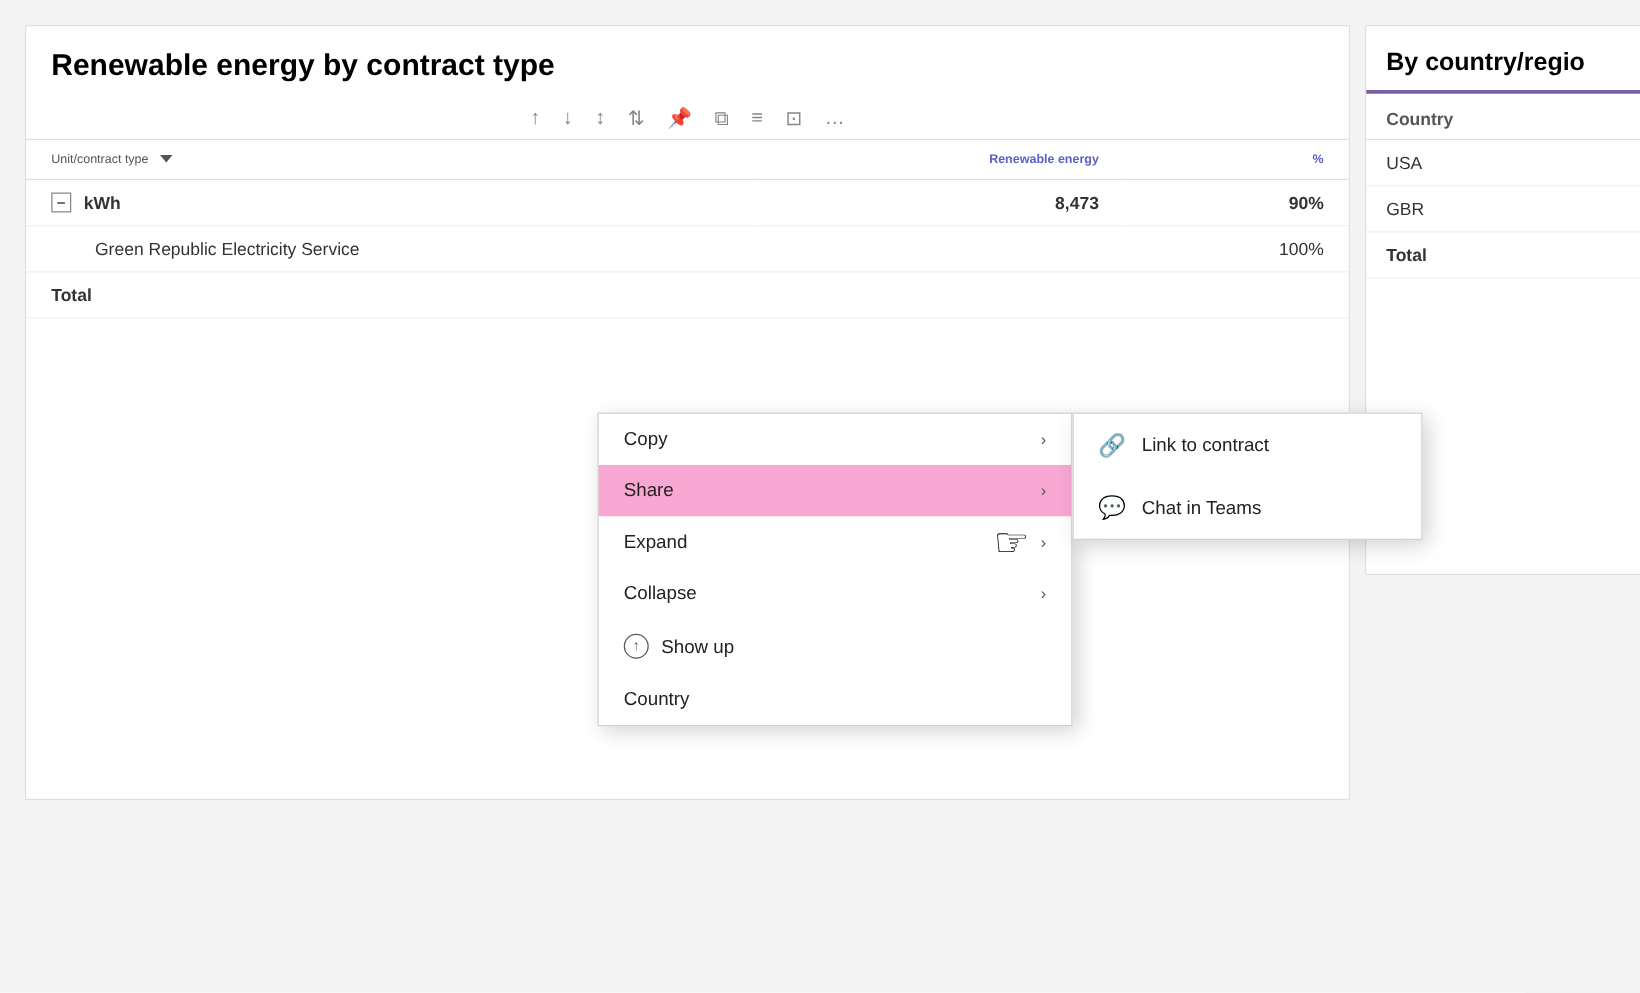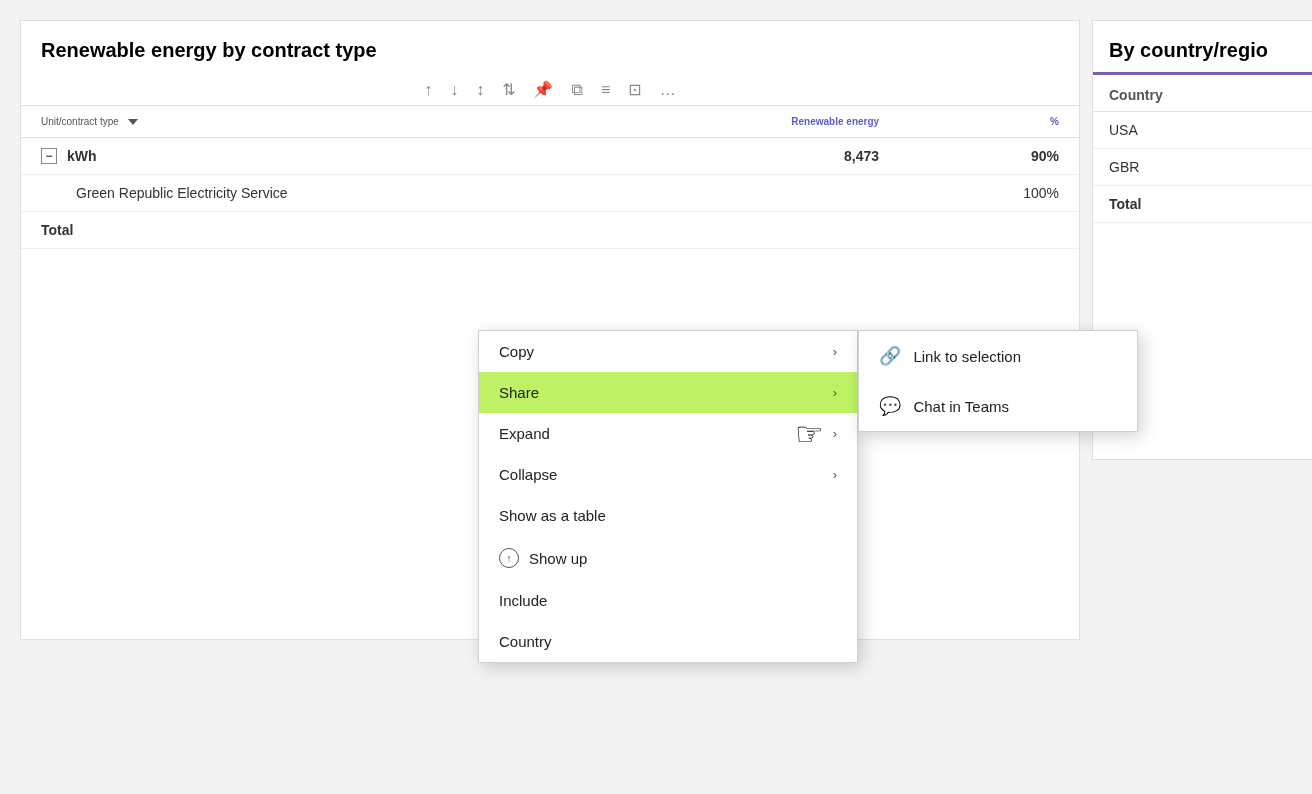--- a/index.html
+++ b/index.html
@@ -24,21 +24,21 @@
       background: #ffffff;
       width: 1060px;
       height: 620px;
       margin: 20px 0 0 20px;
       border: 1px solid #e0e0e0;
       position: relative;
       flex-shrink: 0;
     }
 
     .panel-title {
-      font-size: 20px;
+      font-size: 24px;
       font-weight: 600;
       color: #000;
       padding: 18px 20px 12px 20px;
     }
 
     
     .toolbar {
       display: flex;
       align-items: center;
       padding: 6px 20px;
@@ -230,21 +230,21 @@
       font-size: 15px;
       color: #222;
       cursor: pointer;
     }
 
     .menu-item:hover, .menu-item.active {
       background: #f0f0f0;
     }
 
     .menu-item.active {
-      background: #bef264;
+      background: #f9a8d4;
     }
 
     .menu-item-left {
       display: flex;
       align-items: center;
       gap: 10px;
       justify-content: flex-end;
     }
 
     .chevron-right {
@@ -403,45 +403,35 @@
       <span class="chevron-right">›</span>
     </div>
     <div class="menu-item">
       <span class="menu-item-left">
         <span>Collapse</span>
       </span>
       <span class="chevron-right">›</span>
     </div>
     <div class="menu-item">
       <span class="menu-item-left">
-        <span>Show as a table</span>
-      </span>
-    </div>
-    <div class="menu-item">
-      <span class="menu-item-left">
         <span class="drill-circle">↑</span>
         <span>Show up</span>
-      </span>
-    </div>
-    <div class="menu-item">
-      <span class="menu-item-left">
-        <span>Include</span>
       </span>
     </div>
     <div class="menu-item">
       <span class="menu-item-left">
         <span>Country</span>
       </span>
     </div>
   </div>
 
   <div class="submenu">
     <div class="submenu-item">
       <span class="submenu-icon">🔗</span>
-      <span>Link to selection</span>
+      <span>Link to contract</span>
     </div>
     <div class="submenu-item">
       <span class="submenu-icon">💬</span>
       <span>Chat in Teams</span>
     </div>
   </div>
 
   <div class="cursor-hand">☞</div>
 
 </div>

